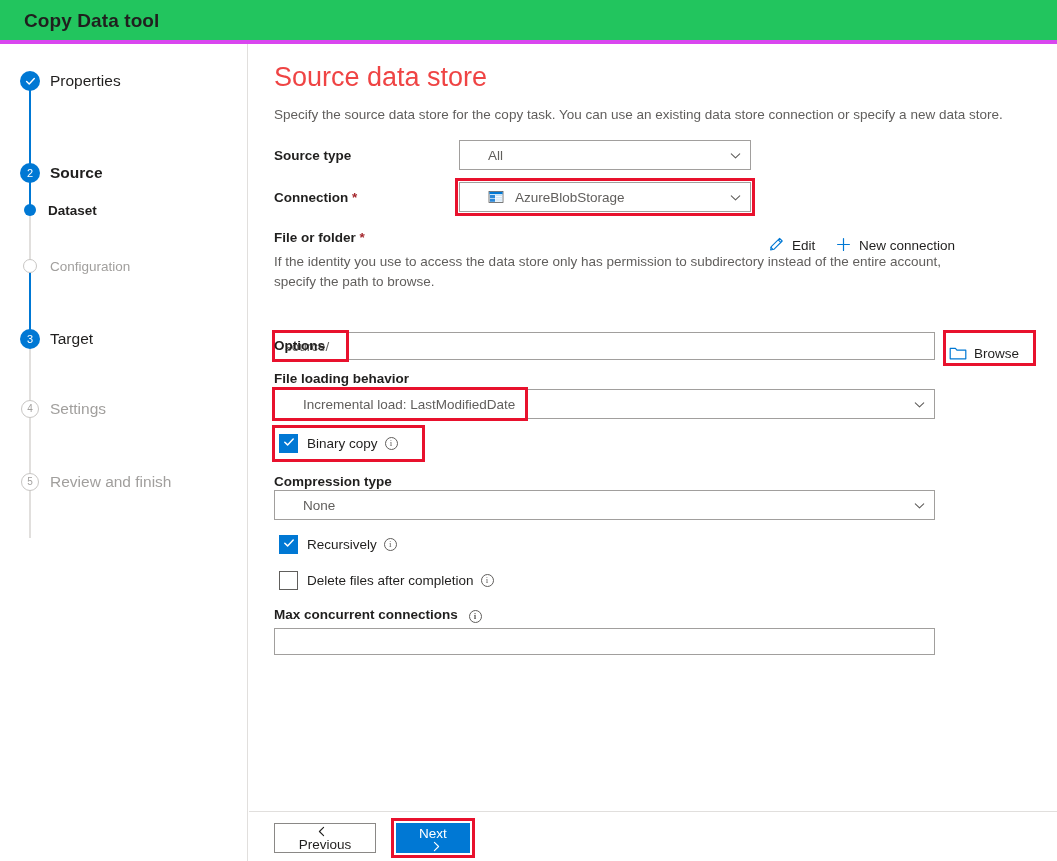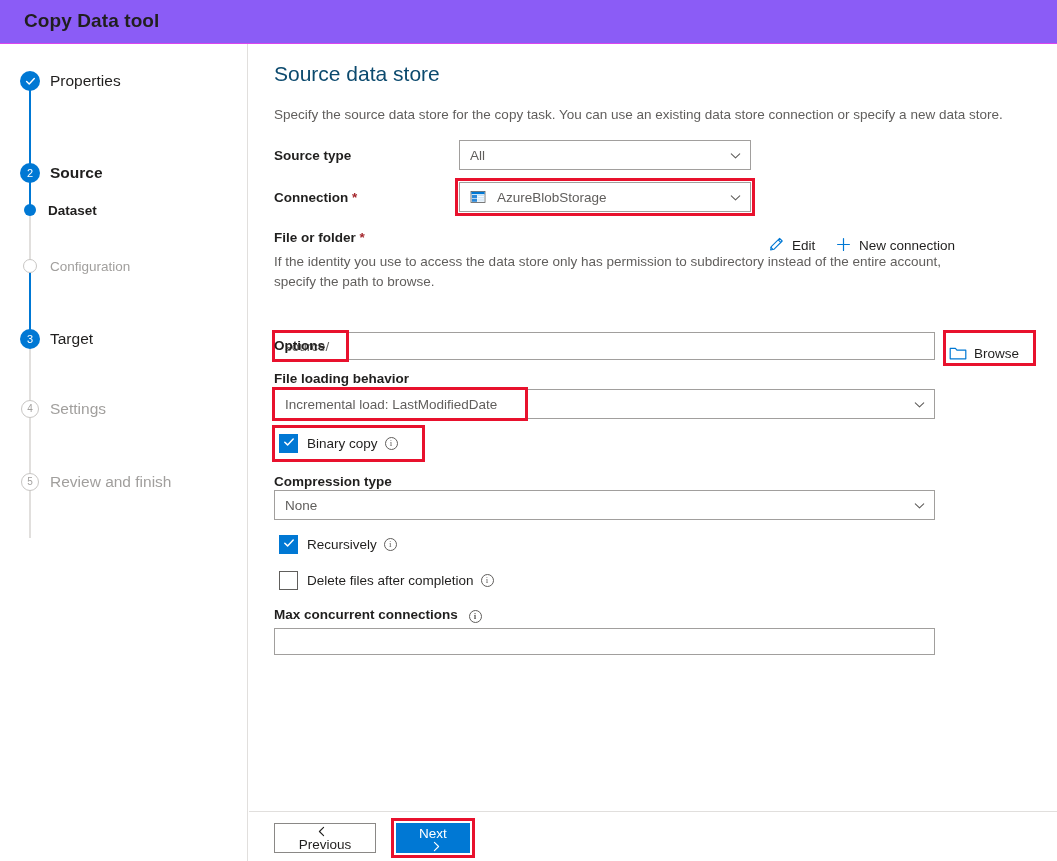--- a/index.html
+++ b/index.html
@@ -9,22 +9,22 @@
     background: #ffffff;
     font-family: "Liberation Sans", sans-serif;
     color: #201f1e;
     overflow: hidden;
   }
 
   
   #titlebar {
     position: absolute; left: 0; top: 0;
     width: 1057px; height: 44px;
-    background: #8b5cf6;
-    border-bottom: 1px solid #d946ef;
+    background: #22c55e;
+    border-bottom: 4px solid #d946ef;
   }
   #titlebar .title {
     position: absolute; left: 24px; top: 10px;
     font-size: 19px; font-weight: bold;
     color: #201f1e; letter-spacing: .1px;
   }
 
   
   #sidebar {
     position: absolute; left: 0; top: 44px;
@@ -73,21 +73,21 @@
   .step-label.muted { color: #a19f9d; }
   .step-label.muted-sub { color: #a19f9d; font-size: 13.5px; }
 
   
   #main {
     position: absolute; left: 249px; top: 44px;
     width: 808px; height: 817px; background: #ffffff;
   }
   #page-title {
     position: absolute; left: 25px; top: 18px;
-    font-size: 21px; color: #0c4a6e; font-weight: normal;
+    font-size: 27px; color: #ef4444; font-weight: normal;
   }
   #page-desc {
     position: absolute; left: 25px; top: 63px;
     font-size: 13.5px; color: #605e5c; white-space: nowrap;
   }
 
   .field-label {
     position: absolute; font-size: 13.5px;
     font-weight: bold; color: #201f1e;
   }
@@ -96,21 +96,21 @@
     position: absolute; font-size: 13.5px; color: #605e5c;
     line-height: 20px; width: 700px;
   }
 
   
   .ddl {
     position: absolute; height: 30px;
     border: 1px solid #a19f9d; background: #ffffff;
     display: flex; align-items: center;
     font-size: 13.5px; color: #605e5c;
-    padding-left: 10px;
+    padding-left: 28px;
   }
   .ddl .caret {
     position: absolute; right: 9px; top: 50%;
     transform: translateY(-50%);
     width: 11px; height: 11px;
   }
   .txt {
     position: absolute; height: 28px;
     border: 1px solid #a19f9d; background: #ffffff;
     font-size: 13.5px; color: #605e5c;

